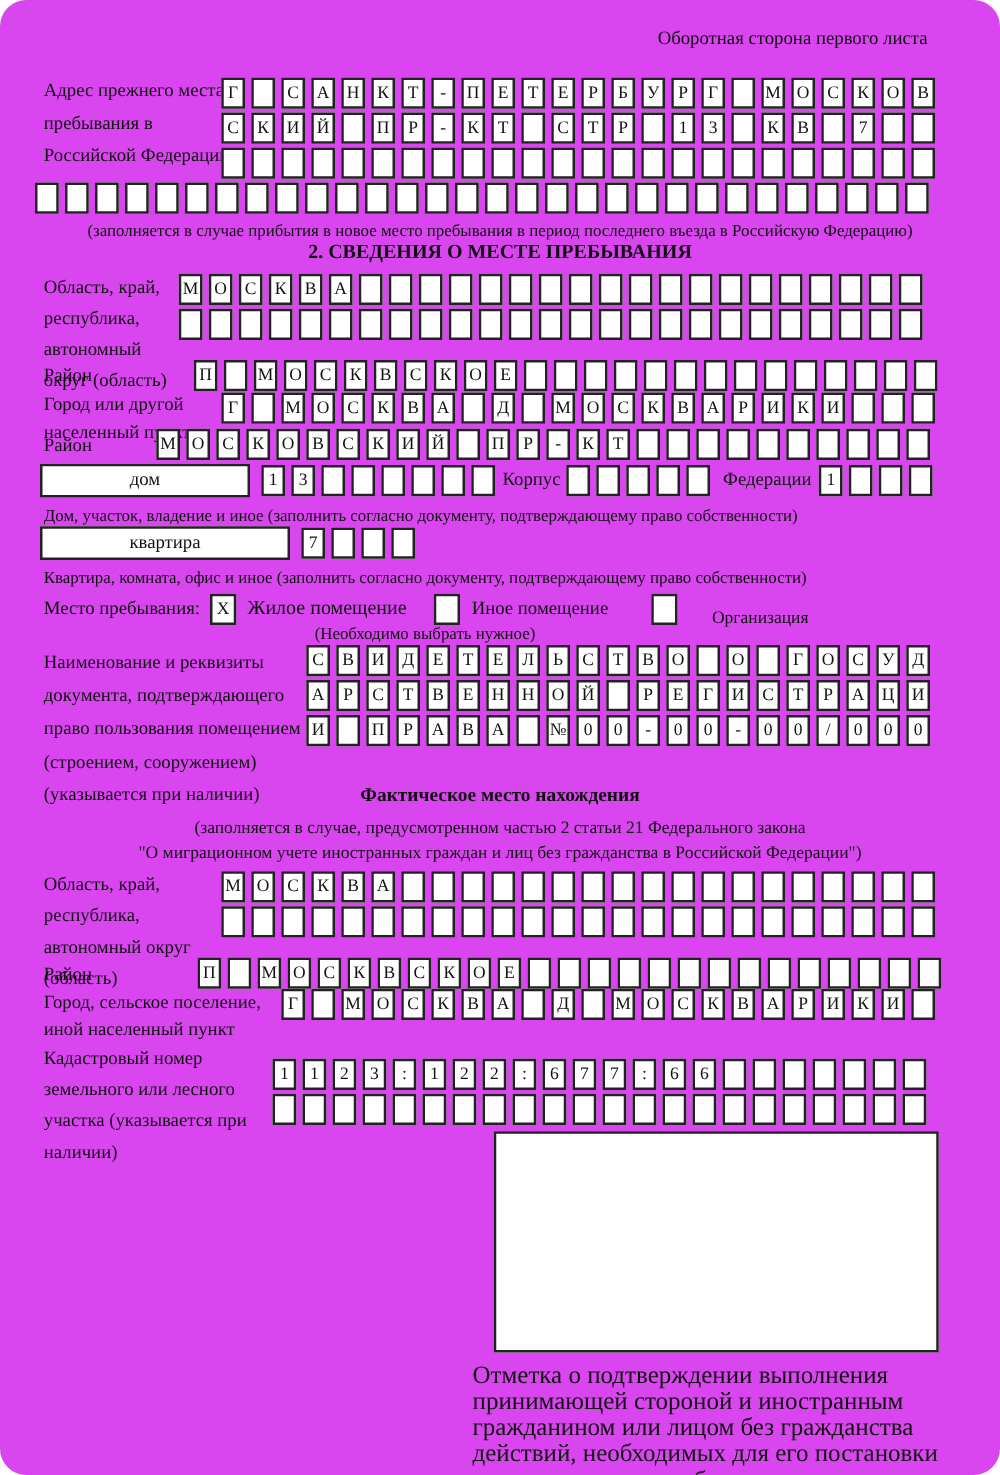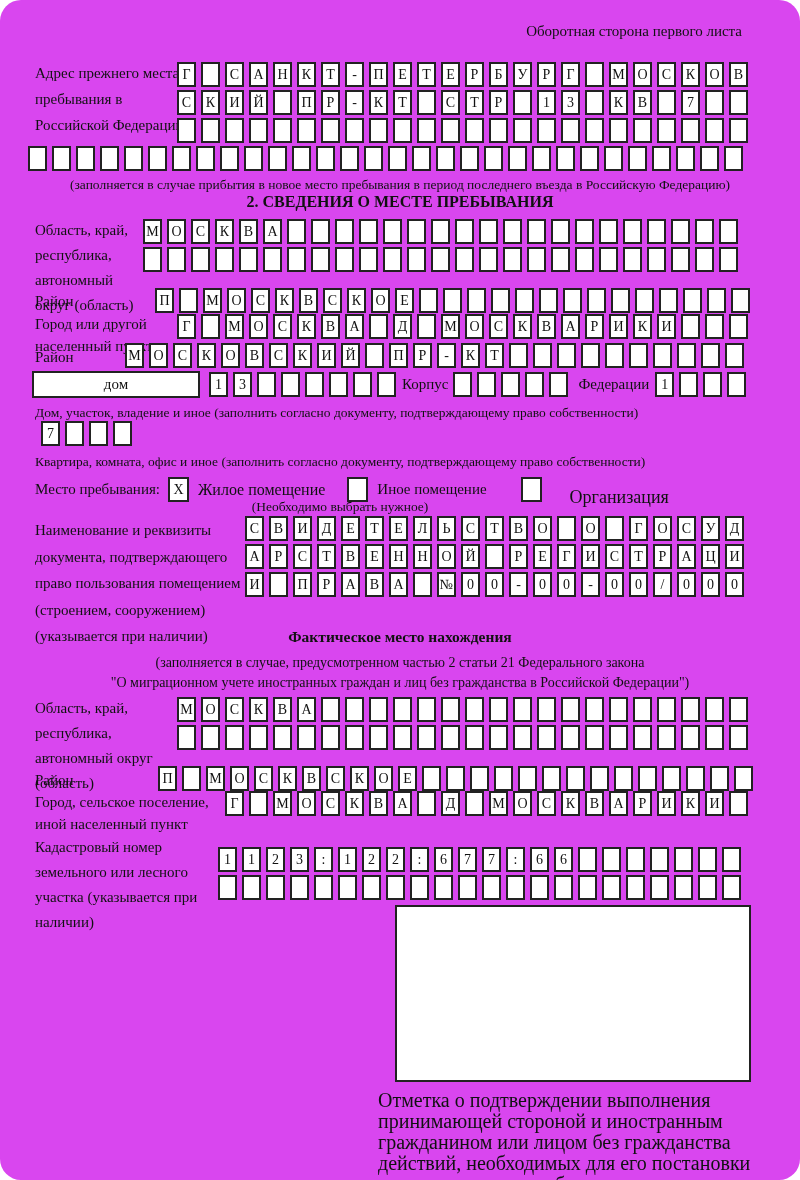--- a/index.html
+++ b/index.html
@@ -317,37 +317,38 @@
     <div class="cellrow">
         <span class="cell">1</span>
         <span class="cell"></span>
         <span class="cell"></span>
         <span class="cell"></span>
       </div>
   </div>
   <div class="abs note" style="left:35px;top:403px;">Дом, участок, владение и иное (заполнить согласно документу, подтверждающему право собственности)</div>
 
   <div class="abs inlinerow" style="left:32px;top:421px;">
+    <div class="boxlabel" style="width:200px;">квартира</div>
     <div class="cellrow" style="margin-left:9px;">
         <span class="cell">7</span>
         <span class="cell"></span>
         <span class="cell"></span>
         <span class="cell"></span>
       </div>
   </div>
   <div class="abs note" style="left:35px;top:452px;">Квартира, комната, офис и иное (заполнить согласно документу, подтверждающему право собственности)</div>
 
   <div class="abs inlinerow" style="left:35px;top:471px;">
     <div style="font-size:15px;">Место пребывания:</div>
     <span class="cell bigcell" style="margin-left:8px;">X</span>
     <div style="font-size:16px;margin-left:9px;">Жилое помещение</div>
     <span class="cell bigcell" style="margin-left:22px;"></span>
     <div style="font-size:15px;margin-left:9px;">Иное помещение</div>
     <span class="cell bigcell" style="margin-left:34px;"></span>
-    <div style="font-size:18px;margin-left:28px;margin-top:16px;">Организация</div>
+    <div style="font-size:14px;margin-left:28px;margin-top:16px;">Организация</div>
   </div>
   <div class="abs note" style="left:180px;top:497px;width:320px;text-align:center;">(Необходимо выбрать нужное)</div>
 
   <div class="abs" style="left:35px;top:517px;width:212px;font-size:15px;line-height:26.5px;">Наименование и реквизиты документа, подтверждающего право пользования помещением (строением, сооружением) (указывается при наличии)</div>
   <div class="abs cellrow" style="left:245px;top:516px;">
       <span class="cell">С</span>
       <span class="cell">В</span>
       <span class="cell">И</span>
       <span class="cell">Д</span>
       <span class="cell">Е</span>

